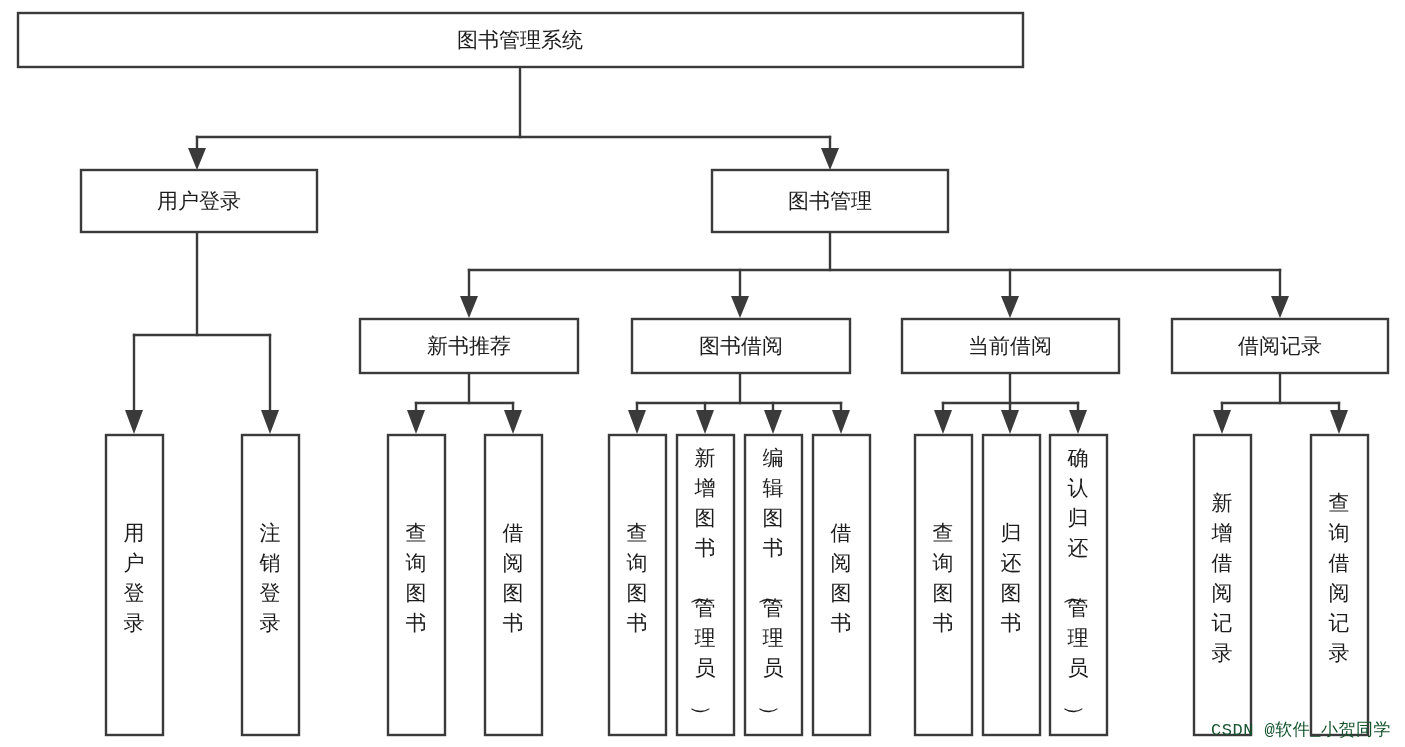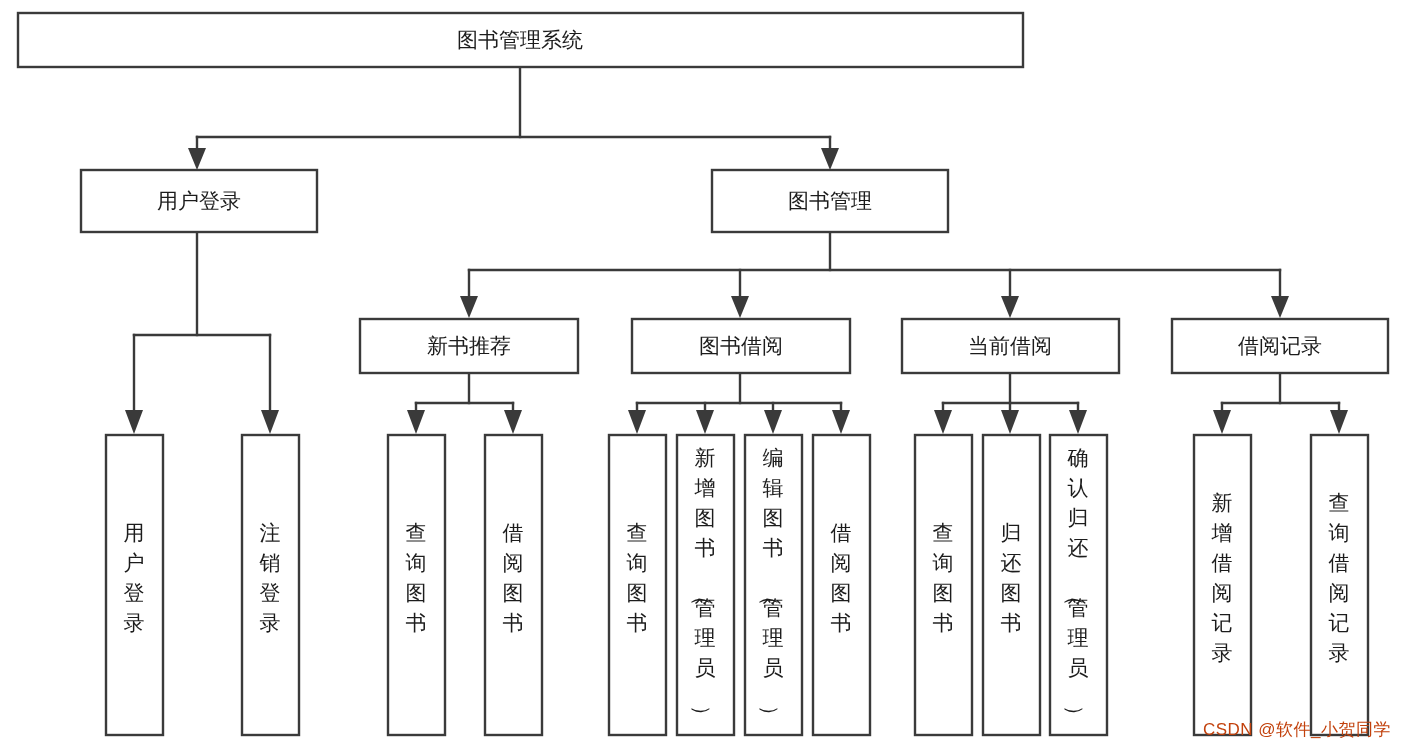--- a/index.html
+++ b/index.html
@@ -52,23 +52,23 @@
   .node-label-v {
     font-family: "DejaVu Sans", "Liberation Sans", sans-serif;
     font-size: 21px;
     fill: #1c1c1c;
     text-anchor: middle;
   }
   .watermark-text {
     position: absolute;
     right: 14px;
     bottom: 6px;
-    font-family: Liberation Sans, sans-serif;
+    font-family: Liberation Mono, monospace;
     font-size: 17px;
-    color: #c2410c;
+    color: #14532d;
     letter-spacing: 0.5px;
     white-space: nowrap;
     user-select: none;
   }
 </style>
 </head>
 <body>
 
 <div id="diagram-root">
 

